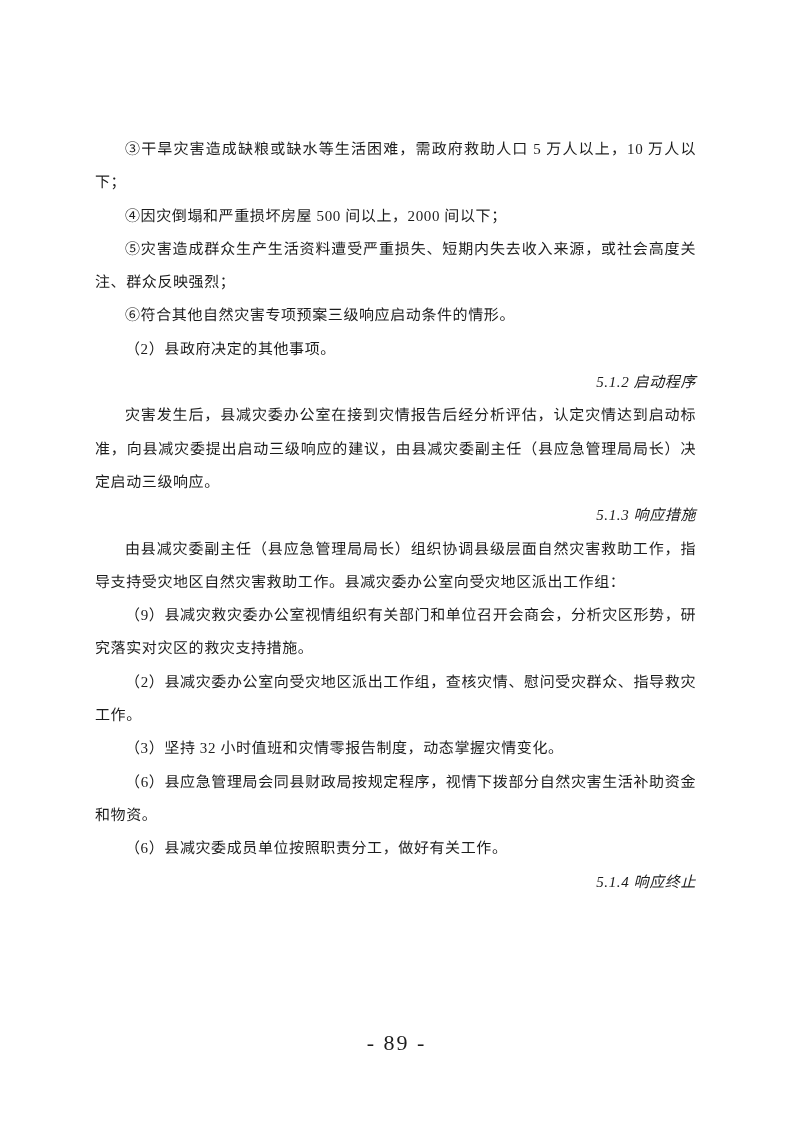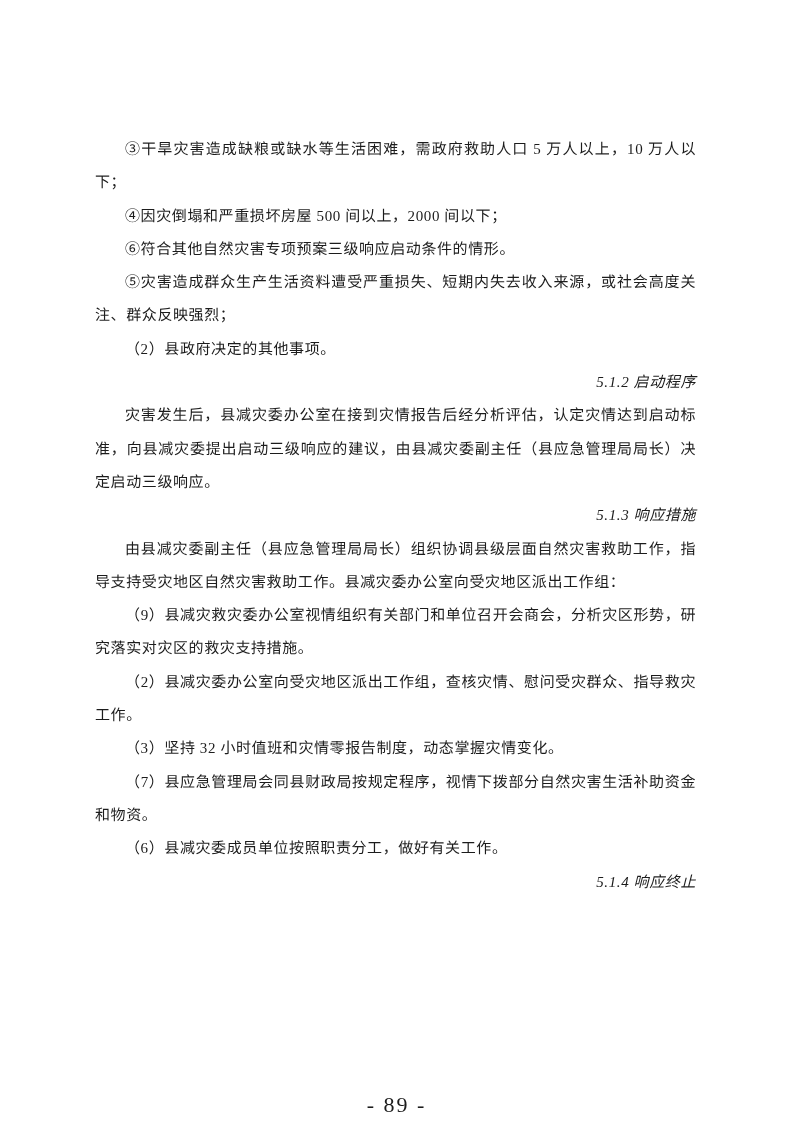--- a/index.html
+++ b/index.html
@@ -33,42 +33,42 @@
     word-break: break-all;
   }
   .heading {
     font-style: italic;
     text-align: right;
   }
   .page-number {
     position: absolute;
     left: 0;
     right: 0;
-    top: 1092px;
+    top: 1030px;
     text-align: center;
     font-size: 22px;
     letter-spacing: 2px;
     color: #1c1c1c;
   }
 </style>
 </head>
 <body>
 
 <div class="page">
   <div class="content">
     <p class="para">③干旱灾害造成缺粮或缺水等生活困难，需政府救助人口 5 万人以上，10 万人以下；</p>
     <p class="para">④因灾倒塌和严重损坏房屋 500 间以上，2000 间以下；</p>
+    <p class="para">⑤灾害造成群众生产生活资料遭受严重损失、短期内失去收入来源，或社会高度关注、群众反映强烈；</p>
     <p class="para">⑥符合其他自然灾害专项预案三级响应启动条件的情形。</p>
-    <p class="para">⑤灾害造成群众生产生活资料遭受严重损失、短期内失去收入来源，或社会高度关注、群众反映强烈；</p>
     <p class="para">（2）县政府决定的其他事项。</p>
     <p class="para heading">5.1.2 启动程序</p>
     <p class="para">灾害发生后，县减灾委办公室在接到灾情报告后经分析评估，认定灾情达到启动标准，向县减灾委提出启动三级响应的建议，由县减灾委副主任（县应急管理局局长）决定启动三级响应。</p>
     <p class="para heading">5.1.3 响应措施</p>
     <p class="para">由县减灾委副主任（县应急管理局局长）组织协调县级层面自然灾害救助工作，指导支持受灾地区自然灾害救助工作。县减灾委办公室向受灾地区派出工作组：</p>
     <p class="para">（9）县减灾救灾委办公室视情组织有关部门和单位召开会商会，分析灾区形势，研究落实对灾区的救灾支持措施。</p>
     <p class="para">（2）县减灾委办公室向受灾地区派出工作组，查核灾情、慰问受灾群众、指导救灾工作。</p>
     <p class="para">（3）坚持 32 小时值班和灾情零报告制度，动态掌握灾情变化。</p>
-    <p class="para">（7）县应急管理局会同县财政局按规定程序，视情下拨部分自然灾害生活补助资金和物资。</p>
+    <p class="para">（6）县应急管理局会同县财政局按规定程序，视情下拨部分自然灾害生活补助资金和物资。</p>
     <p class="para">（6）县减灾委成员单位按照职责分工，做好有关工作。</p>
     <p class="para heading">5.1.4 响应终止</p>
   </div>
   <div class="page-number">- 89 -</div>
 </div>
 
 </body></html>

